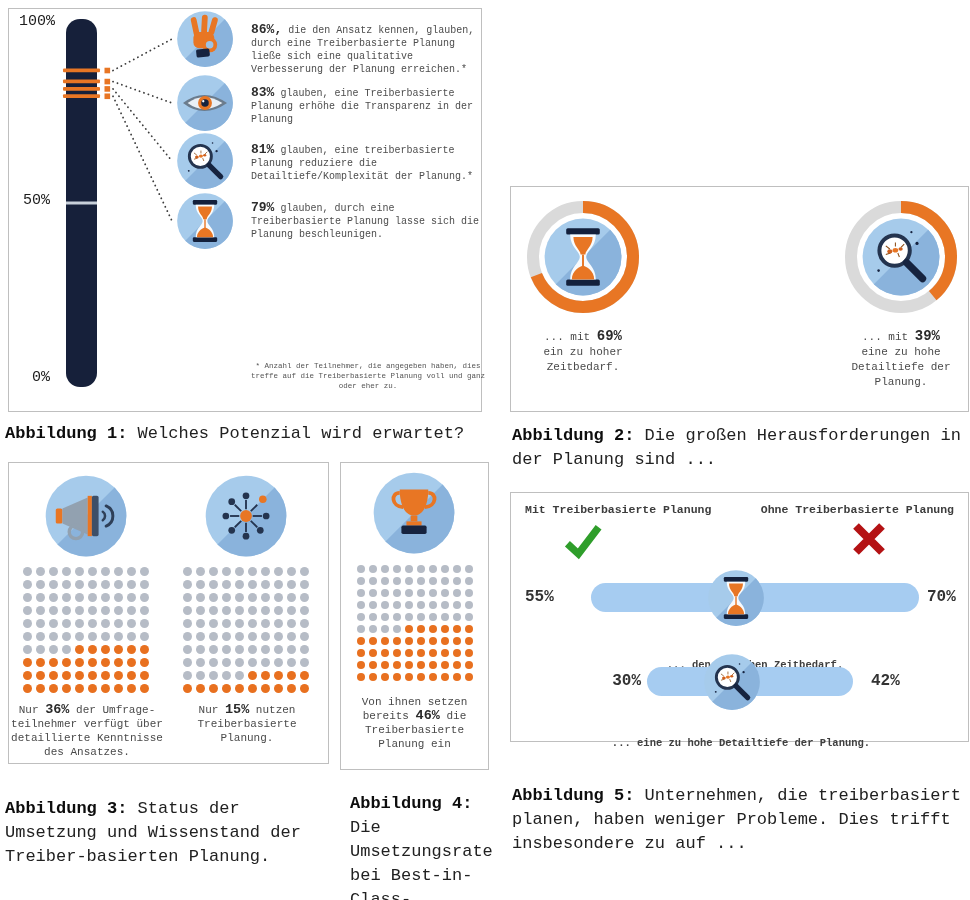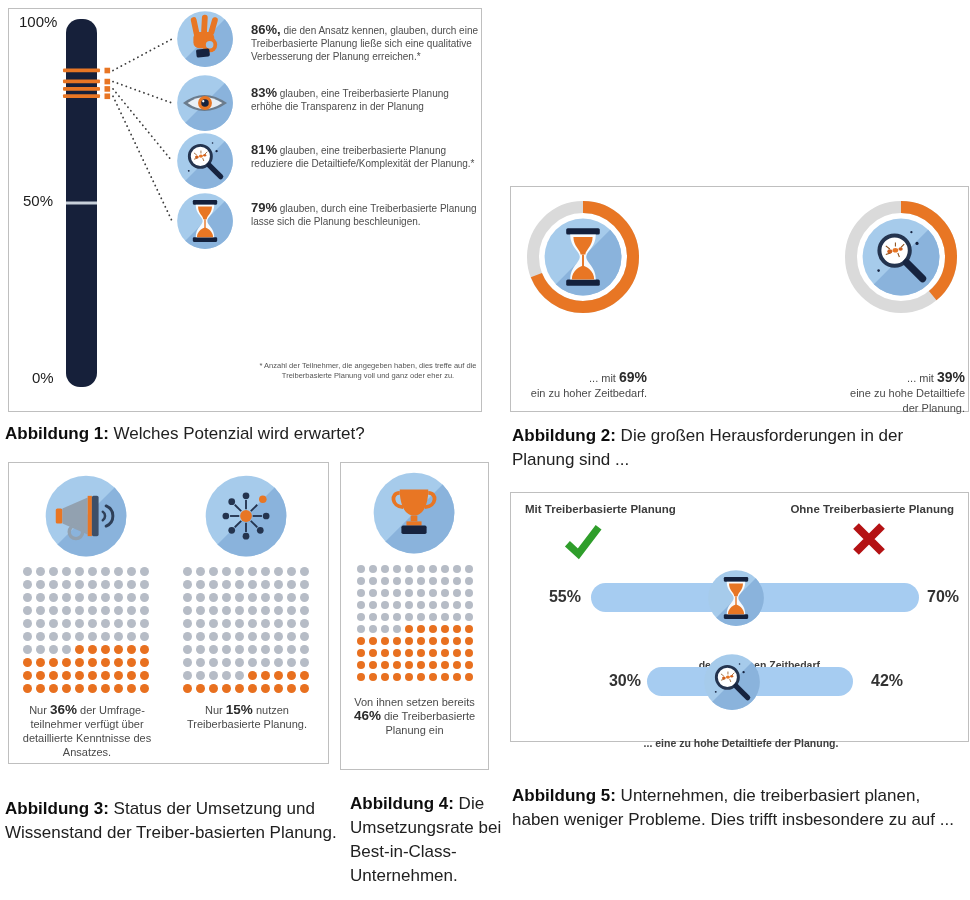--- a/index.html
+++ b/index.html
@@ -1,33 +1,33 @@
 <!DOCTYPE html>
 <html><head>
 <meta charset="utf-8">
 <style>
   html,body{margin:0;padding:0;background:#ffffff;}
   .canvas{position:relative;width:970px;height:900px;background:#fff;overflow:hidden;
-          font-family:Liberation Sans, sans-serif;color:#333;border-radius:16px;}
+          font-family:Liberation Mono, monospace;color:#333;border-radius:16px;}
   .panel{position:absolute;background:#fff;border:1.5px solid #bfbfbf;}
   .abs{position:absolute;}
   
   .axis-label{position:absolute;font-size:15px;color:#1c1c1c;}
   .stat{position:absolute;left:242px;width:230px;font-size:10px;line-height:13px;color:#4d4d4d;}
   .stat b{font-size:13px;color:#2e2e2e;}
   .footnote{position:absolute;left:240px;top:352px;width:238px;font-size:7.5px;line-height:10px;color:#555;text-align:center;}
   .icon58{position:absolute;left:167px;width:58px;height:58px;}
   
   .caption{position:absolute;font-size:17px;line-height:24px;color:#212121;}
   .caption b{color:#0d0d0d;}
   
   .title{position:absolute;left:515px;top:12px;width:452px;font-size:21px;line-height:30px;
          font-weight:bold;color:#4d4d4d;}
   
-  .donut-label{position:absolute;width:128px;text-align:right;font-size:11px;line-height:15px;color:#4a4a4a;margin-top:41px;}
+  .donut-label{position:absolute;width:128px;text-align:center;font-size:11px;line-height:15px;color:#4a4a4a;}
   .donut-label b{font-size:14px;color:#2b2b2b;}
   
   .dotgrid{position:absolute;display:grid;grid-template-columns:repeat(10,13px);grid-auto-rows:13px;
            justify-items:center;align-items:center;}
   .dotgrid.small{grid-template-columns:repeat(10,12px);grid-auto-rows:12px;}
   .dot{width:9px;height:9px;border-radius:50%;background:#b6bcc6;}
   .dotgrid.small .dot{width:8px;height:8px;}
   .dot.on{background:#e8701f;}
   .grid-label{position:absolute;text-align:center;font-size:11px;line-height:14px;color:#4a4a4a;}
   .grid-label b{font-size:13.5px;color:#2b2b2b;}
@@ -530,21 +530,21 @@
   <div class="panel" id="panel5" style="left:510px;top:492px;width:457px;height:248px;">
     <div class="f5-col" style="left:14px;top:10px">Mit Treiberbasierte Planung</div>
     <div class="f5-col" style="right:14px;top:10px">Ohne Treiberbasierte Planung</div>
     <svg class="abs" style="left:50px;top:26px" width="44" height="44" viewBox="0 0 48 48">
       <path d="M7 27 L19 38 L41 9" fill="none" stroke="#2f9e2b" stroke-width="8"></path>
     </svg>
     <svg class="abs" style="left:338px;top:26px" width="40" height="40" viewBox="0 0 40 40">
       <path d="M7 7 L33 33 M33 7 L7 33" stroke="#b41214" stroke-width="8"></path>
     </svg>
 
-    <div class="f5-val" style="left:14px;top:95px;width:56px;text-align:right">55%</div>
+    <div class="f5-val" style="left:14px;top:95px;width:56px;text-align:left">55%</div>
     <div class="track" style="left:80px;top:90px;width:328px"></div>
     <svg class="knob" style="left:196px;top:76px">
         <use href="#i-hourglass" width="58" height="58"></use>
       </svg>
     <div class="f5-val" style="left:416px;top:95px">70%</div>
     <div class="f5-cap" style="left:80px;top:134px;width:328px">... den zu hohen Zeitbedarf.</div>
 
     <div class="f5-val" style="left:84px;top:179px;width:46px;text-align:right">30%</div>
     <div class="track" style="left:136px;top:174px;width:206px"></div>
     <svg class="knob" style="left:192px;top:160px">

